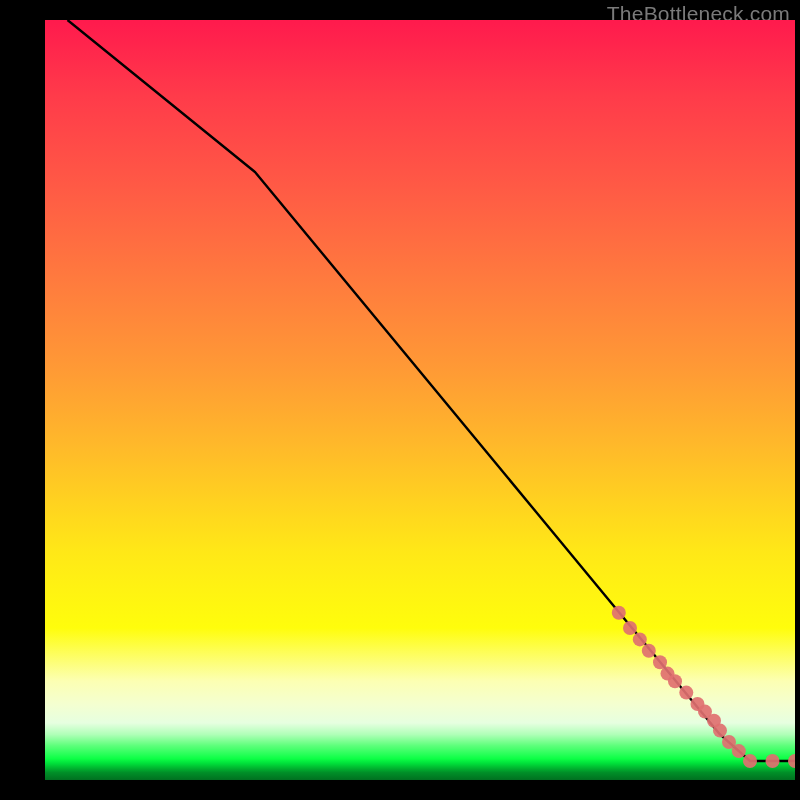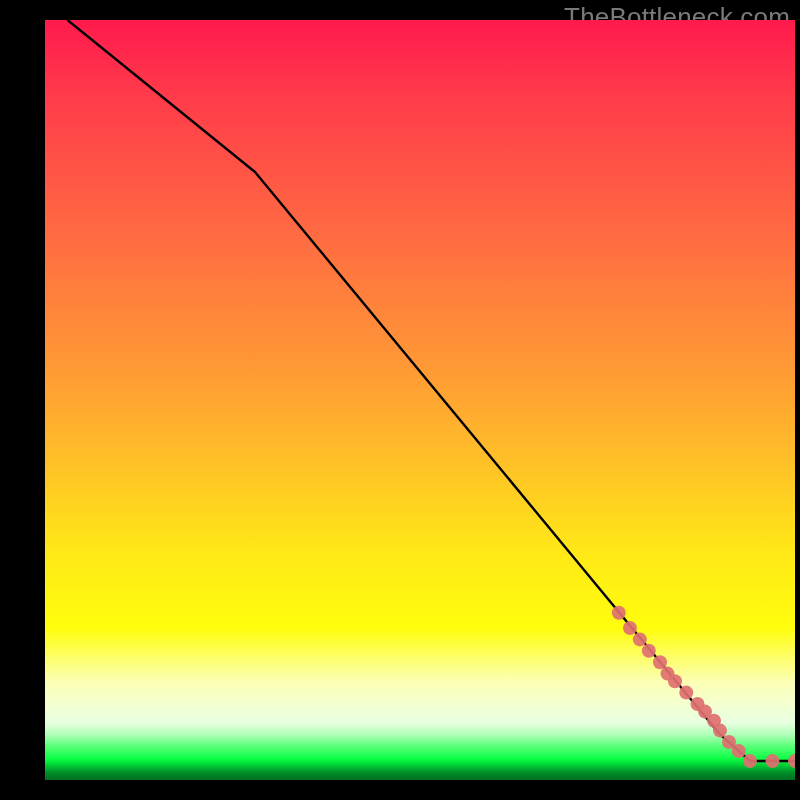--- a/index.html
+++ b/index.html
@@ -46,21 +46,21 @@
       #00b830 98.4%,
       #009028 99%,
       #007020 100%
     );
   }
   .watermark {
     position: absolute;
     top: 2px;
     right: 10px;
     color: #7a7a7a;
-    font-size: 26px;
+    font-size: 21px;
     font-weight: 500;
     letter-spacing: 0.2px;
   }
   svg.overlay {
     position: absolute;
     left: 0;
     top: 0;
     width: 750px;
     height: 760px;
   }

